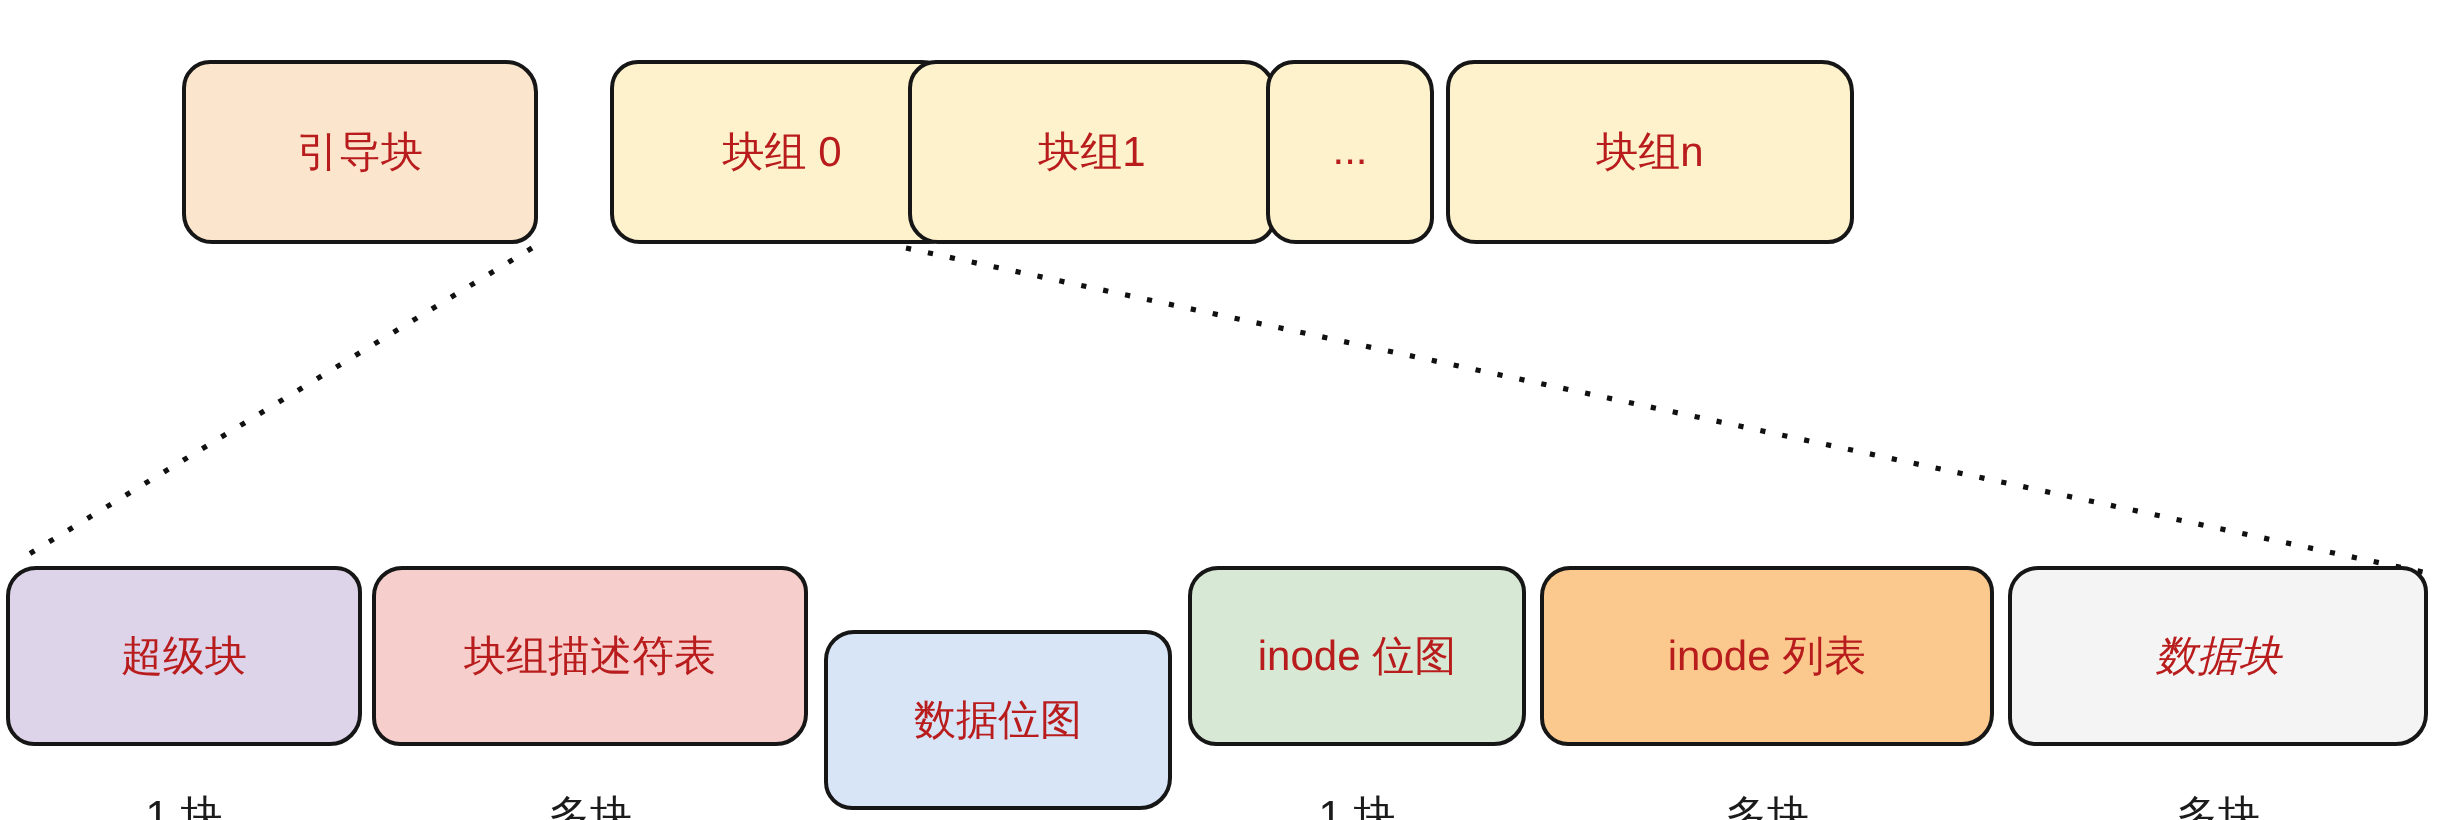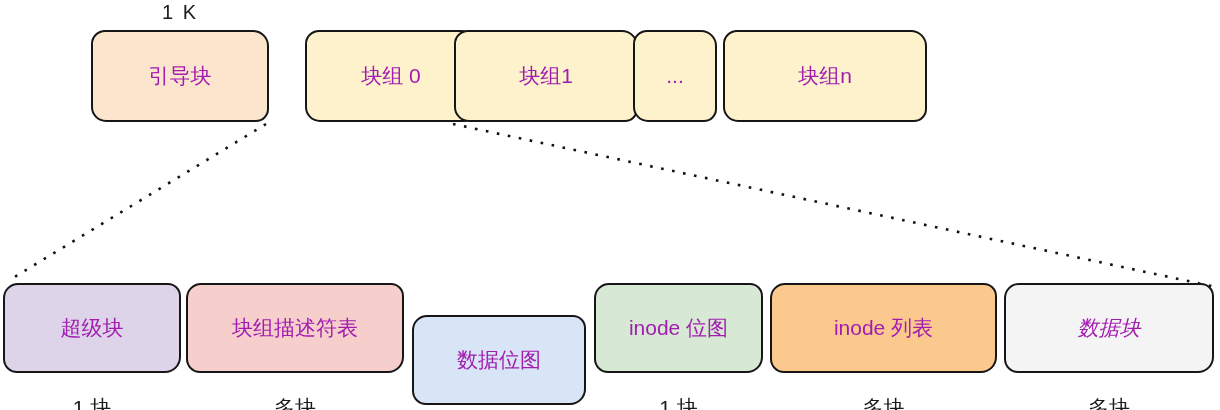--- a/index.html
+++ b/index.html
@@ -33,21 +33,21 @@
   .block-item.top { top: 30px; }
   .block-item.bottom { top: 283px; }
   .box {
     box-sizing: border-box;
     width: 100%;
     border: 2.4px solid #161616;
     display: flex;
     align-items: center;
     justify-content: center;
     font-size: 21px;
-    color: #a21caf;
+    color: #b91c1c;
     text-align: center;
   }
   .top .box {
     height: 92px;
     border-radius: 14px 16px 13px 15px;
   }
   .bottom .box {
     height: 90px;
     border-radius: 15px 13px 16px 14px;
     text-align: right;
@@ -72,21 +72,20 @@
     stroke-width: 2.6;
     stroke-dasharray: 2.6 8.6;
     fill: none;
   }
 </style>
 </head>
 <body>
 
 <div id="canvas">
 
-  <div class="size-label">1 K</div>
 
   <svg id="connector-svg" viewBox="0 0 1220 410" xmlns="http://www.w3.org/2000/svg">
       <line x1="266" y1="124" x2="8" y2="281" class="dotted-line"></line>
       <line x1="453" y1="124" x2="1216" y2="287" class="dotted-line"></line>
     </svg>
 
   <div id="top-row">
       <div class="block-item top" style="left: 91px; width: 178px;">
       <div class="box" style="background: rgb(252, 229, 205);">
         <span class="label">引导块</span>

